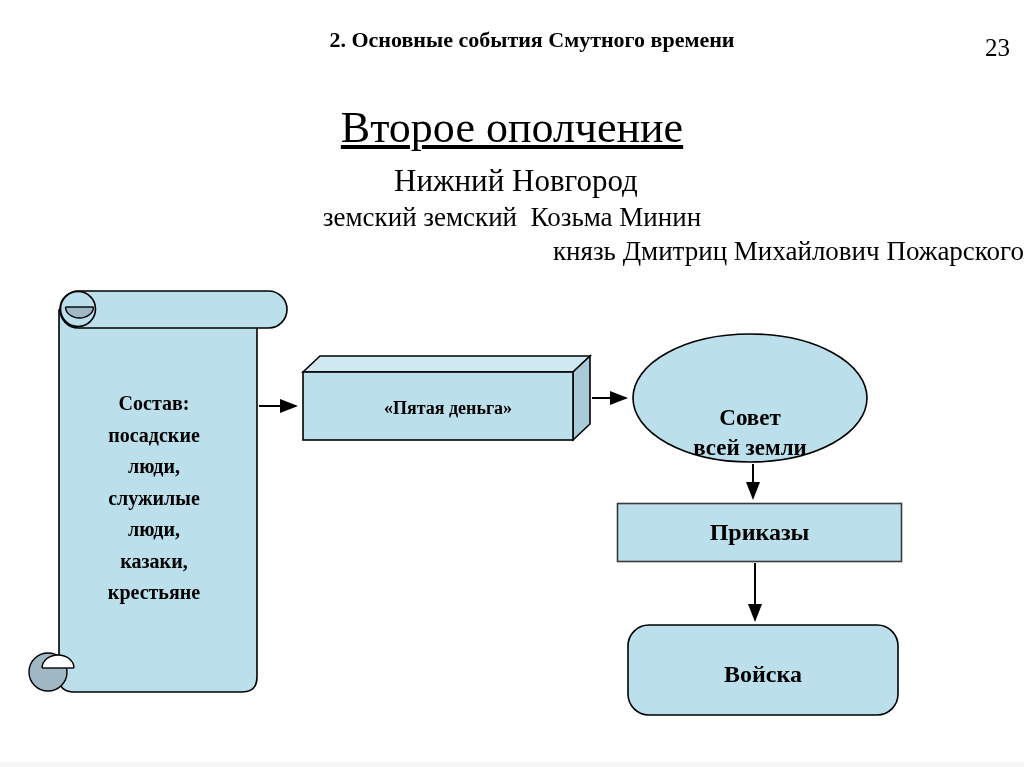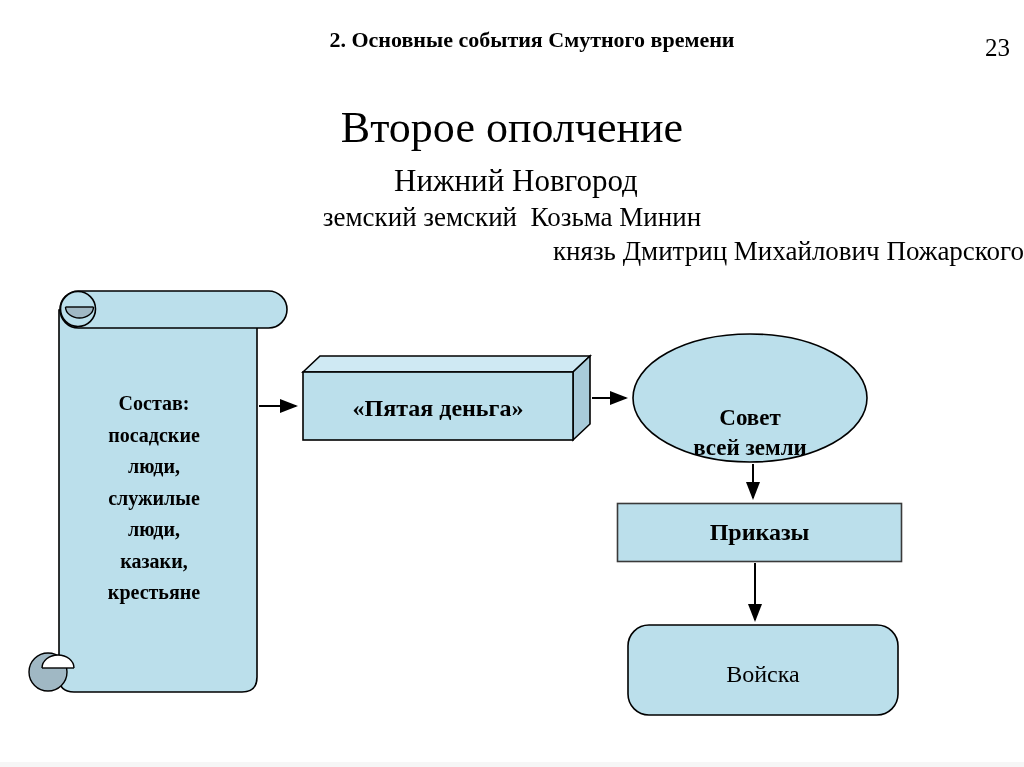--- a/index.html
+++ b/index.html
@@ -20,38 +20,38 @@
   .curl       { fill: var(--curl-fill, #A0B8C4); stroke: var(--outline, #000); stroke-width: 1.4; }
   .notch      { fill: #ffffff; stroke: var(--outline, #000); stroke-width: 1.4; }
   .proc       { fill: var(--shape-fill, #BBDFEB); stroke: #3a3a3a; stroke-width: 1.6; }
   .edgeline   { stroke: var(--outline, #000); stroke-width: 1.4; }
   .arrow      { stroke: var(--outline, #000); stroke-width: 2; fill: none; marker-end: url(#ah); }
 
   
   .txt { position: absolute; color: #000; }
   .page-number { top: 6px; right: 14px; font-size: 25px; margin-top: 28px; }
   .slide-title { top: 27px; left: 0; right: 0; text-align: center; font-weight: bold; font-size: 22px; transform: translateX(20px); }
-  .h-main   { top: 100px; left: 0; right: 0; text-align: center; font-size: 44px; line-height: 56px; }
+  .h-main   { top: 100px; left: 0; right: 0; text-align: center; font-size: 44px; line-height: 56px; text-decoration: underline; }
   .h-city   { top: 162px; left: 0; right: 0; text-align: center; font-size: 31px; line-height: 38px; padding-left: 8px; }
   .h-elder  { top: 200px; left: 0; right: 0; text-align: center; font-size: 27px; line-height: 34px; white-space: pre-wrap; }
   .h-prince { top: 234px; left: 0; right: 0; text-align: right; font-size: 27px; line-height: 34px; white-space: pre-wrap; }
 
   .scroll-label  { left: 55px; top: 388px; width: 198px; text-align: center;
                    font-weight: bold; font-size: 20px; line-height: 31.5px; white-space: pre-line; }
-  .cube-label    { left: 303px; top: 372px; width: 270px; height: 72px;
+  .cube-label    { left: 313px; top: 372px; width: 270px; height: 72px;
                    display: flex; align-items: center; justify-content: center;
-                   font-weight: bold; font-size: 24px; }
+                   font-weight: bold; font-size: 18px; }
   .ellipse-label { left: 632px; top: 366px; width: 236px; text-align: center;
                    font-weight: bold; font-size: 23px; line-height: 30px; white-space: pre-line; margin-top: 37px; }
   .orders-label  { left: 617px; top: 503px; width: 285px; height: 59px;
                    display: flex; align-items: center; justify-content: center;
                    font-weight: bold; font-size: 24px; }
   .troops-label  { left: 628px; top: 625px; width: 270px; height: 98px;
                    display: flex; align-items: center; justify-content: center;
-                   font-weight: normal; font-size: 24px; }
+                   font-weight: bold; font-size: 24px; }
   .bottom-strip { position: absolute; left: 0; right: 0; bottom: 0; height: 5px; background: #f6f6f6; }
 </style>
 </head>
 <body>
 
 <div class="slide">
 
   <svg class="layer" width="1024" height="767" viewBox="0 0 1024 767">
     <defs>
       <marker id="ah" markerWidth="9" markerHeight="7" refX="8" refY="3.5" orient="auto">

